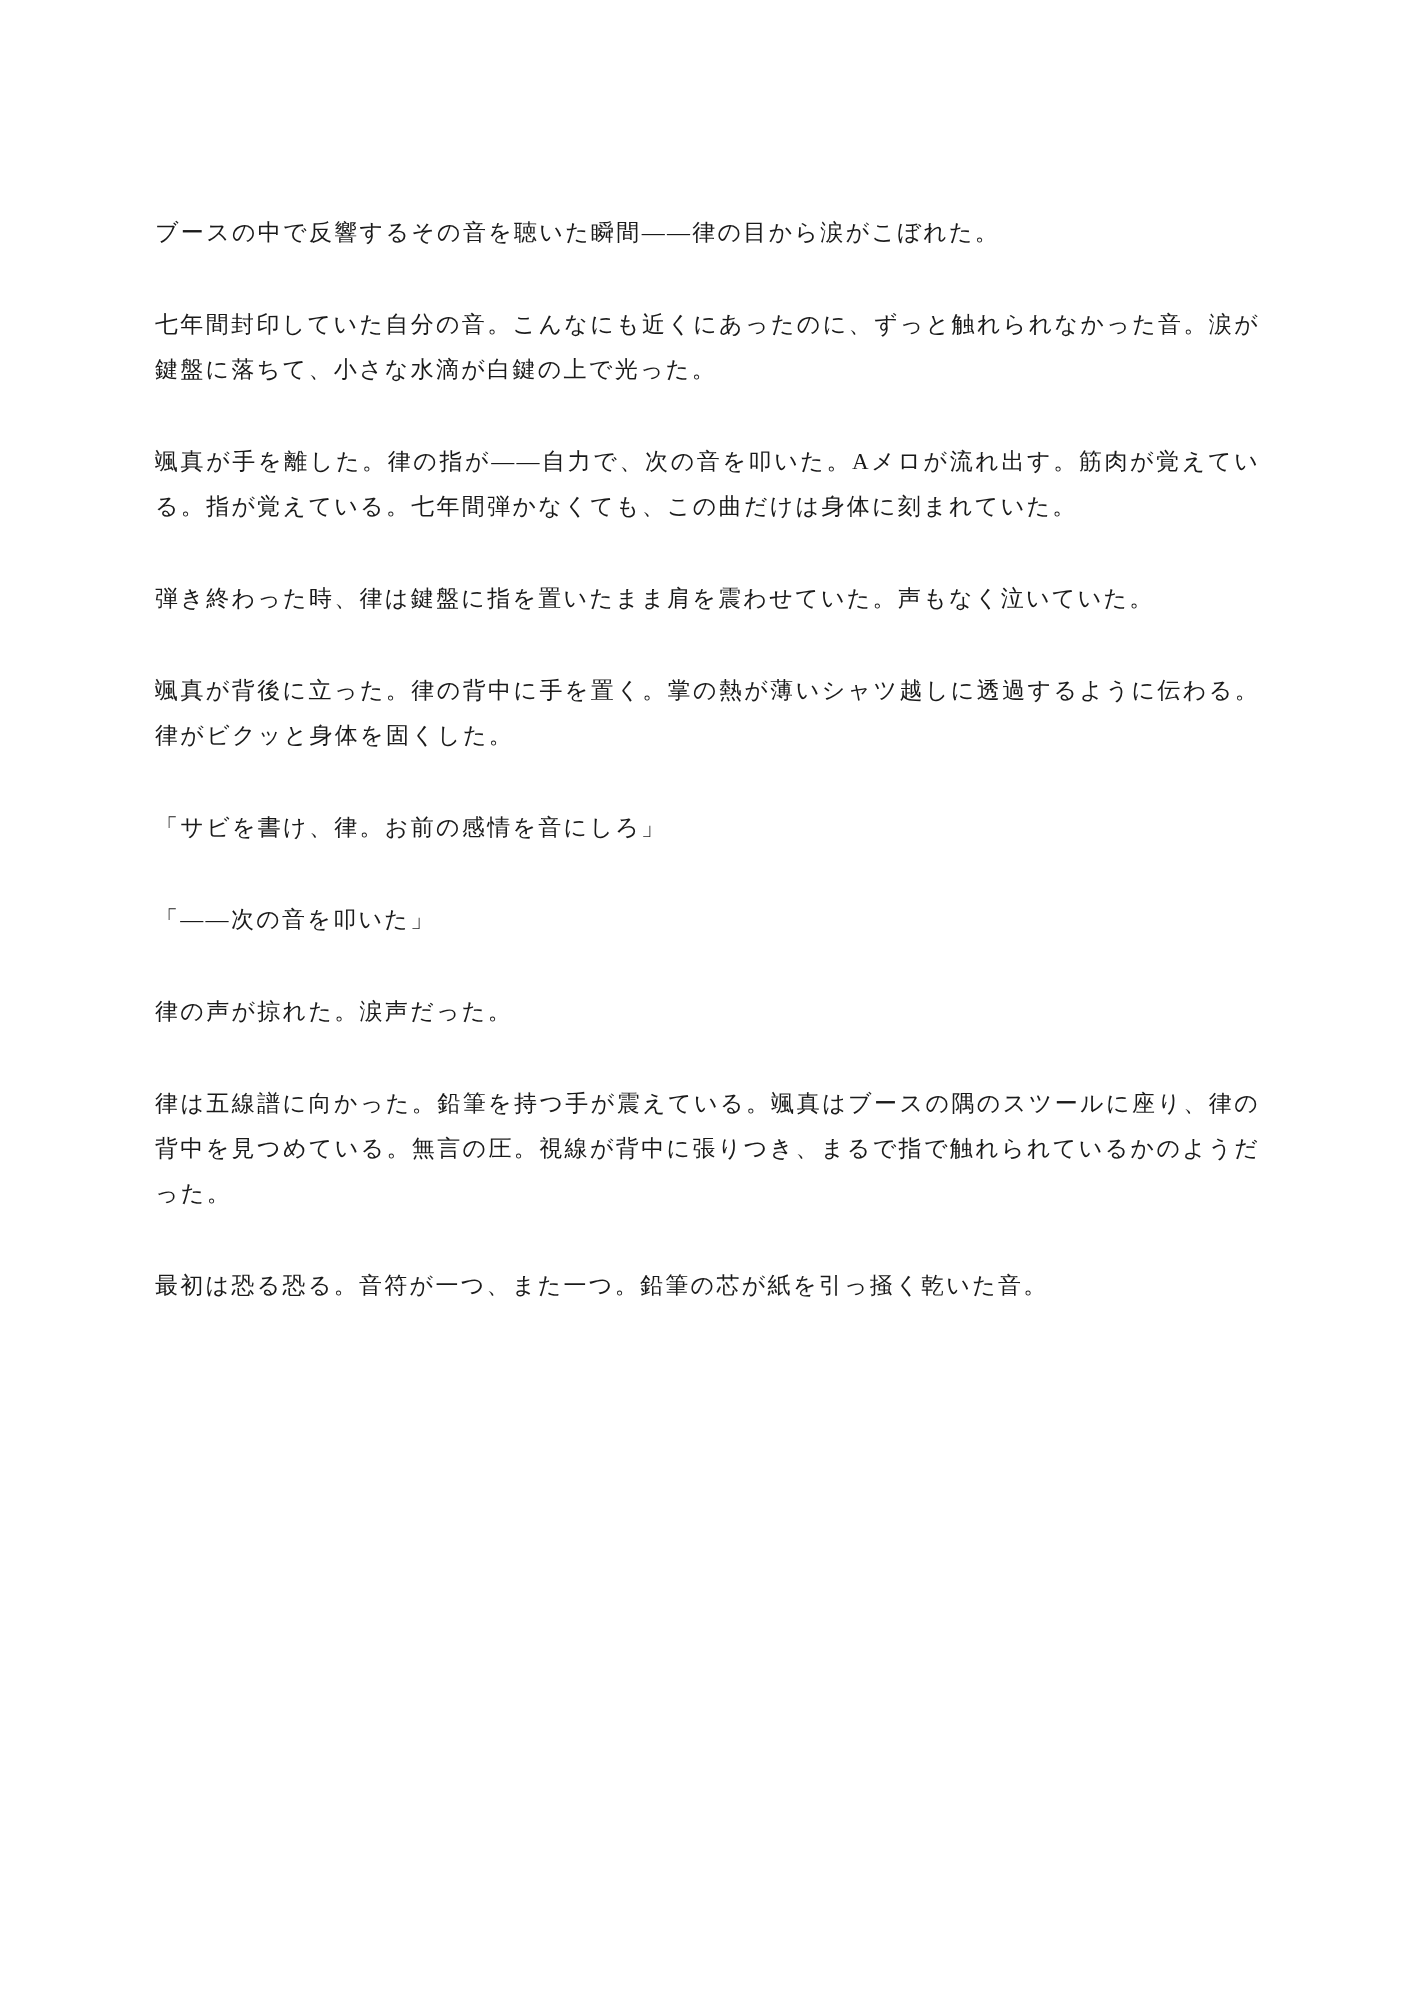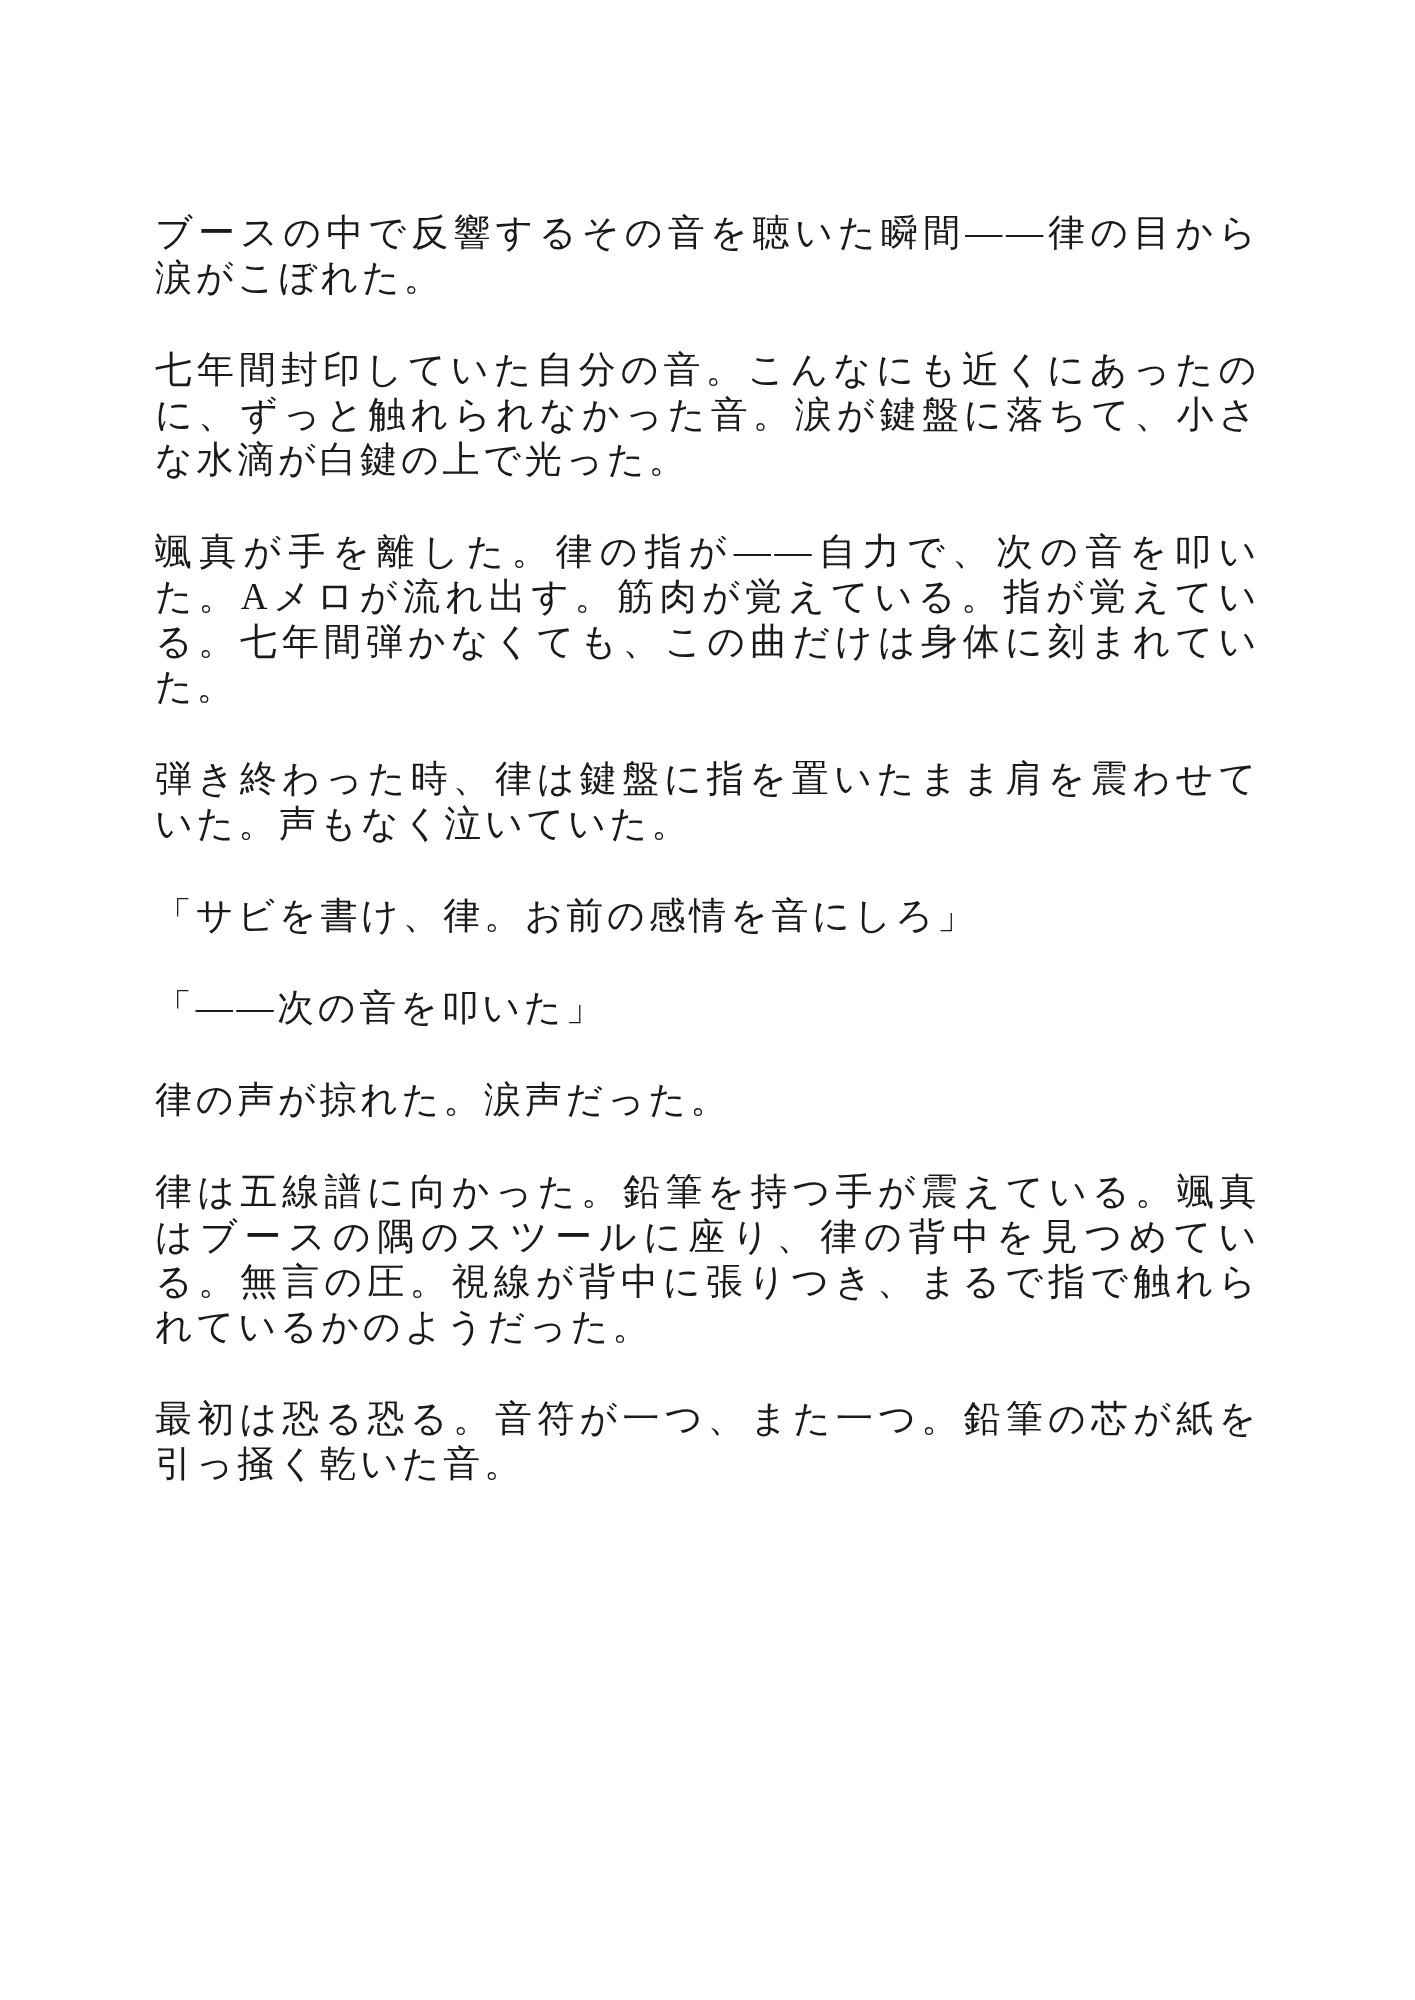--- a/index.html
+++ b/index.html
@@ -16,37 +16,38 @@
   }
   .content {
     position: absolute;
     left: 155px;
     top: 210px;
     width: 1105px;
   }
   .content p {
     margin: 0 0 47px 0;
     font-family: "Liberation Serif", "DejaVu Serif", serif;
-    font-size: 37px;
+    font-size: 23px;
     line-height: 45px;
     color: #1a1a1a;
     text-align: justify;
     letter-spacing: 0.1em;
     word-break: break-all;
     font-weight: 400;
   }
 </style>
 </head>
 <body>
 
 <div class="page">
   <div class="content">
     <p>ブースの中で反響するその音を聴いた瞬間——律の目から涙がこぼれた。</p>
     <p>七年間封印していた自分の音。こんなにも近くにあったのに、ずっと触れられなかった音。涙が鍵盤に落ちて、小さな水滴が白鍵の上で光った。</p>
     <p>颯真が手を離した。律の指が——自力で、次の音を叩いた。Aメロが流れ出す。筋肉が覚えている。指が覚えている。七年間弾かなくても、この曲だけは身体に刻まれていた。</p>
     <p>弾き終わった時、律は鍵盤に指を置いたまま肩を震わせていた。声もなく泣いていた。</p>
+    <p>颯真が背後に立った。律の背中に手を置く。掌の熱が薄いシャツ越しに透過するように伝わる。律がビクッと身体を固くした。</p>
     <p>「サビを書け、律。お前の感情を音にしろ」</p>
     <p>「——次の音を叩いた」</p>
     <p>律の声が掠れた。涙声だった。</p>
     <p>律は五線譜に向かった。鉛筆を持つ手が震えている。颯真はブースの隅のスツールに座り、律の背中を見つめている。無言の圧。視線が背中に張りつき、まるで指で触れられているかのようだった。</p>
     <p>最初は恐る恐る。音符が一つ、また一つ。鉛筆の芯が紙を引っ掻く乾いた音。</p>
   </div>
 </div>
 
 </body></html>

